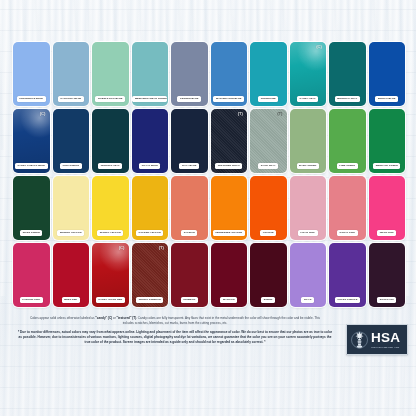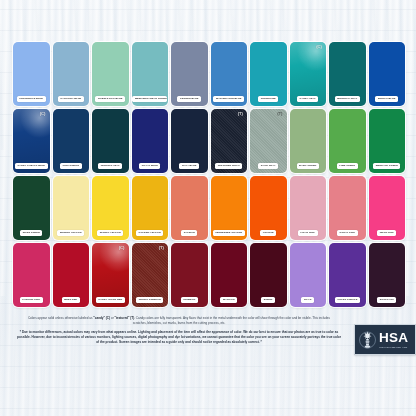--- a/index.html
+++ b/index.html
@@ -164,21 +164,21 @@
   
   #footer {
     position: absolute;
     left: 0;
     right: 0;
     top: 312px;
     height: 56px;
     z-index: 3;
     display: flex;
     align-items: flex-start;
-    padding: 4px 0 0 10px;
+    padding: 4px 8px 0 10px;
     justify-content: center;
   }
   #disclaimer {
     flex: 1 1 auto;
     padding-right: 6px;
   }
   #note-candy {
     font-size: 3.05px;
     line-height: 1.5;
     color: #3c4654;

